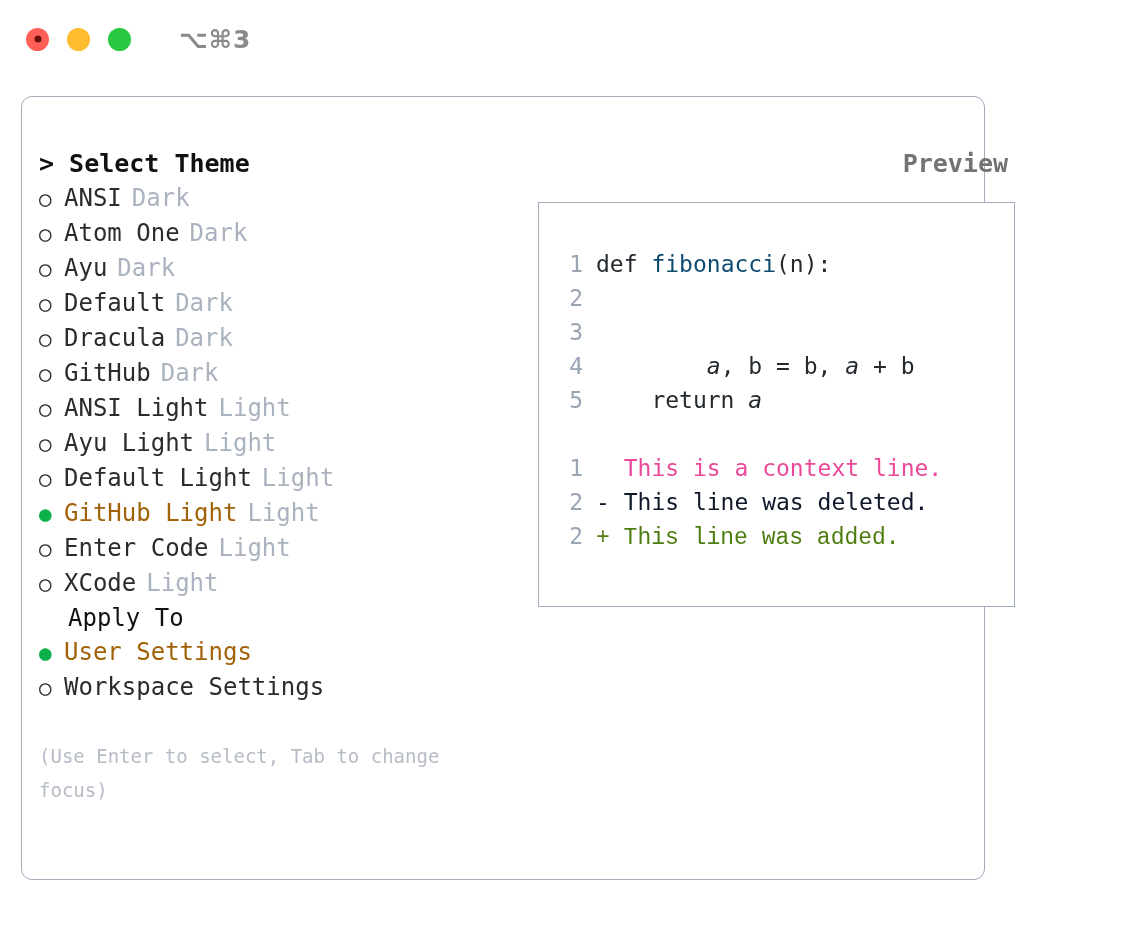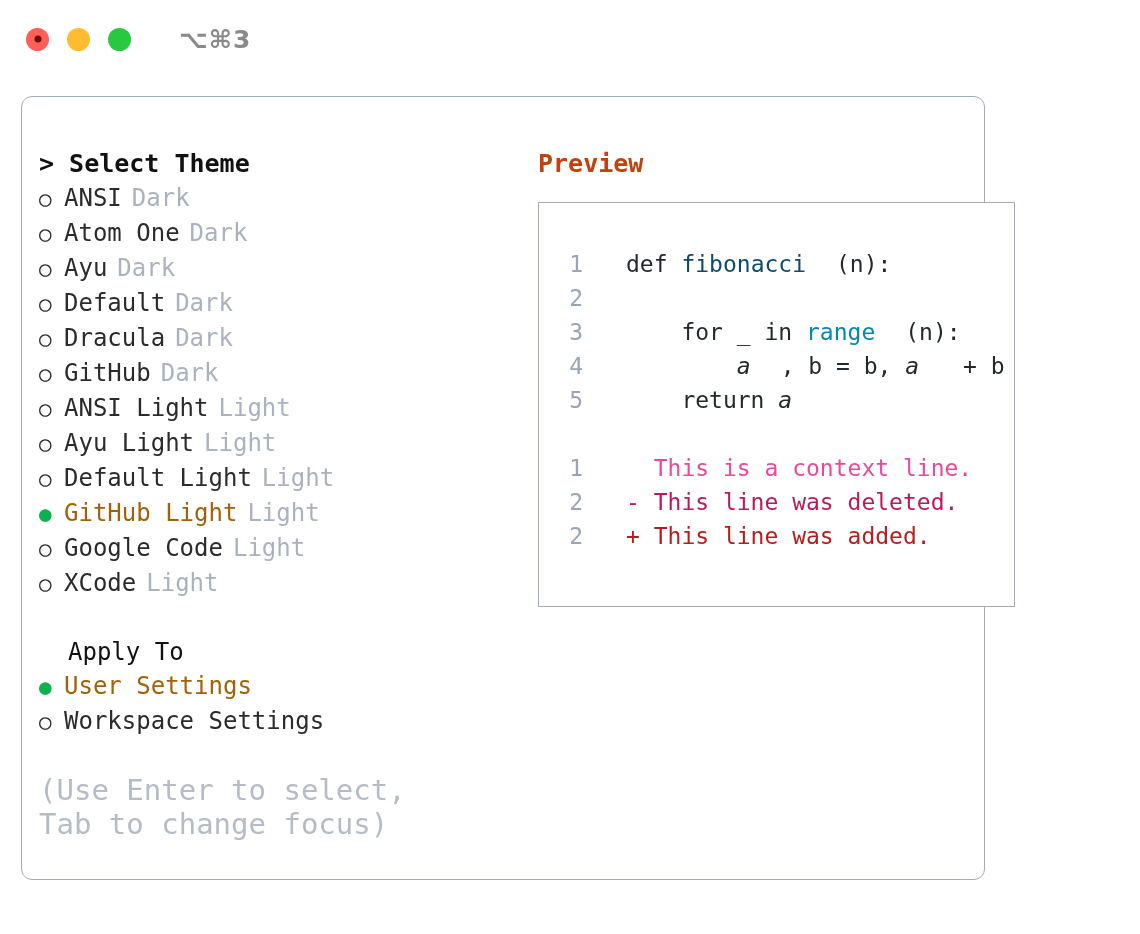--- a/index.html
+++ b/index.html
@@ -124,51 +124,52 @@
     line-height: 34px;
   }
   .bullet.filled { color: #0db14b; }
   .theme-name { color: #2b2b2b; }
   .theme-row.selected .theme-name { color: #a16207; }
   .theme-kind {
     color: #aab2bf;
     margin-left: 10px;
   }
 
-  .apply-block { margin-top: 34px; }
+  .apply-block { }
   .apply-title {
     font-size: 24px;
     color: #111111;
     line-height: 34px;
     padding-left: 29px;
     white-space: pre;
   }
 
   .hint {
     margin-top: 34px;
-    font-size: 29px;
+    font-size: 19px;
     line-height: 34px;
     color: #b6bcc6;
     width: 410px;
     white-space: pre-wrap;
   }
 
   
   .col-right {
     margin-left: 37px;
     flex: none;
     width: 470px;
   }
 
   .preview-title {
     font-size: 25px;
     font-weight: 700;
-    color: #c2410c;
-    line-height: 34px;
-    white-space: pre;
+    color: #737373;
+    line-height: 34px;
+    white-space: pre;
+    text-align: right;
   }
 
   .preview-box {
     margin-top: 21px;
     width: 477px;
     height: 405px;
     border: 1.5px solid #a3acbb;
     box-sizing: border-box;
     background: #ffffff;
     padding: 44px 0 0 20px;
@@ -181,31 +182,31 @@
     line-height: 34px;
     white-space: pre;
   }
   .lnum {
     width: 24px;
     flex: none;
     text-align: right;
     color: #9aa5b4;
     margin-right: 13px;
   }
-  .ctext { color: #24292e; margin-left: 30px; }
+  .ctext { color: #24292e; }
 
   .tok-func  { color: #0c4a6e; }
   .tok-num   { color: #038a84; }
   .tok-build { color: #0288b0; }
   .tok-var   { font-style: italic; color: #24292e; }
 
   .diff-gap { height: 34px; }
   .diff-context .ctext { color: #ec4899; }
-  .diff-del .ctext { color: #be185d; }
-  .diff-add .ctext { color: #b91c1c; }
+  .diff-del .ctext { color: #0f172a; }
+  .diff-add .ctext { color: #4d7c0f; font-family: Liberation Mono, monospace; }
 </style>
 </head>
 <body>
 
 <div class="window">
 
   <div class="titlebar">
     <div class="lights">
       <span class="light red"></span>
       <span class="light yellow"></span>
@@ -225,21 +226,21 @@
             <div class="theme-row"><span class="bullet">○</span><span class="theme-name">ANSI</span><span class="theme-kind">Dark</span></div>
             <div class="theme-row"><span class="bullet">○</span><span class="theme-name">Atom One</span><span class="theme-kind">Dark</span></div>
             <div class="theme-row"><span class="bullet">○</span><span class="theme-name">Ayu</span><span class="theme-kind">Dark</span></div>
             <div class="theme-row"><span class="bullet">○</span><span class="theme-name">Default</span><span class="theme-kind">Dark</span></div>
             <div class="theme-row"><span class="bullet">○</span><span class="theme-name">Dracula</span><span class="theme-kind">Dark</span></div>
             <div class="theme-row"><span class="bullet">○</span><span class="theme-name">GitHub</span><span class="theme-kind">Dark</span></div>
             <div class="theme-row"><span class="bullet">○</span><span class="theme-name">ANSI Light</span><span class="theme-kind">Light</span></div>
             <div class="theme-row"><span class="bullet">○</span><span class="theme-name">Ayu Light</span><span class="theme-kind">Light</span></div>
             <div class="theme-row"><span class="bullet">○</span><span class="theme-name">Default Light</span><span class="theme-kind">Light</span></div>
             <div class="theme-row selected"><span class="bullet filled">●</span><span class="theme-name">GitHub Light</span><span class="theme-kind">Light</span></div>
-            <div class="theme-row"><span class="bullet">○</span><span class="theme-name">Google Code</span><span class="theme-kind">Light</span></div>
+            <div class="theme-row"><span class="bullet">○</span><span class="theme-name">Enter Code</span><span class="theme-kind">Light</span></div>
             <div class="theme-row"><span class="bullet">○</span><span class="theme-name">XCode</span><span class="theme-kind">Light</span></div>
           </div>
 
         <div class="apply-block">
           <div class="apply-title">Apply To</div>
           <div id="apply-list">
               <div class="theme-row selected"><span class="bullet filled">●</span><span class="theme-name">User Settings</span></div>
               <div class="theme-row"><span class="bullet">○</span><span class="theme-name">Workspace Settings</span></div>
             </div>
         </div>
@@ -247,21 +248,21 @@
         <div class="hint">(Use Enter to select, Tab to change focus)</div>
       </div>
 
       <div class="col-right">
         <div class="preview-title">Preview</div>
 
         <div class="preview-box">
           <div id="code-sample">
               <div class="code-line"><span class="lnum">1</span><span><span class="ctext">def </span><span class="tok-func">fibonacci</span><span class="ctext">(n):</span></span></div>
               <div class="code-line"><span class="lnum">2</span></div>
-              <div class="code-line"><span class="lnum">3</span><span><span class="ctext">    for _ in </span><span class="tok-build">range</span><span class="ctext">(n):</span></span></div>
+              <div class="code-line"><span class="lnum">3</span></div>
               <div class="code-line"><span class="lnum">4</span><span><span class="ctext">        </span><span class="tok-var">a</span><span class="ctext">, b = b, </span><span class="tok-var">a</span><span class="ctext"> + b</span></span></div>
               <div class="code-line"><span class="lnum">5</span><span><span class="ctext">    return </span><span class="tok-var">a</span></span></div>
             </div>
           <div class="diff-gap"></div>
           <div id="diff-sample">
               <div class="code-line diff-context"><span class="lnum">1</span><span class="ctext">  This is a context line.</span></div>
               <div class="code-line diff-del"><span class="lnum">2</span><span class="ctext">- This line was deleted.</span></div>
               <div class="code-line diff-add"><span class="lnum">2</span><span class="ctext">+ This line was added.</span></div>
             </div>
         </div>

